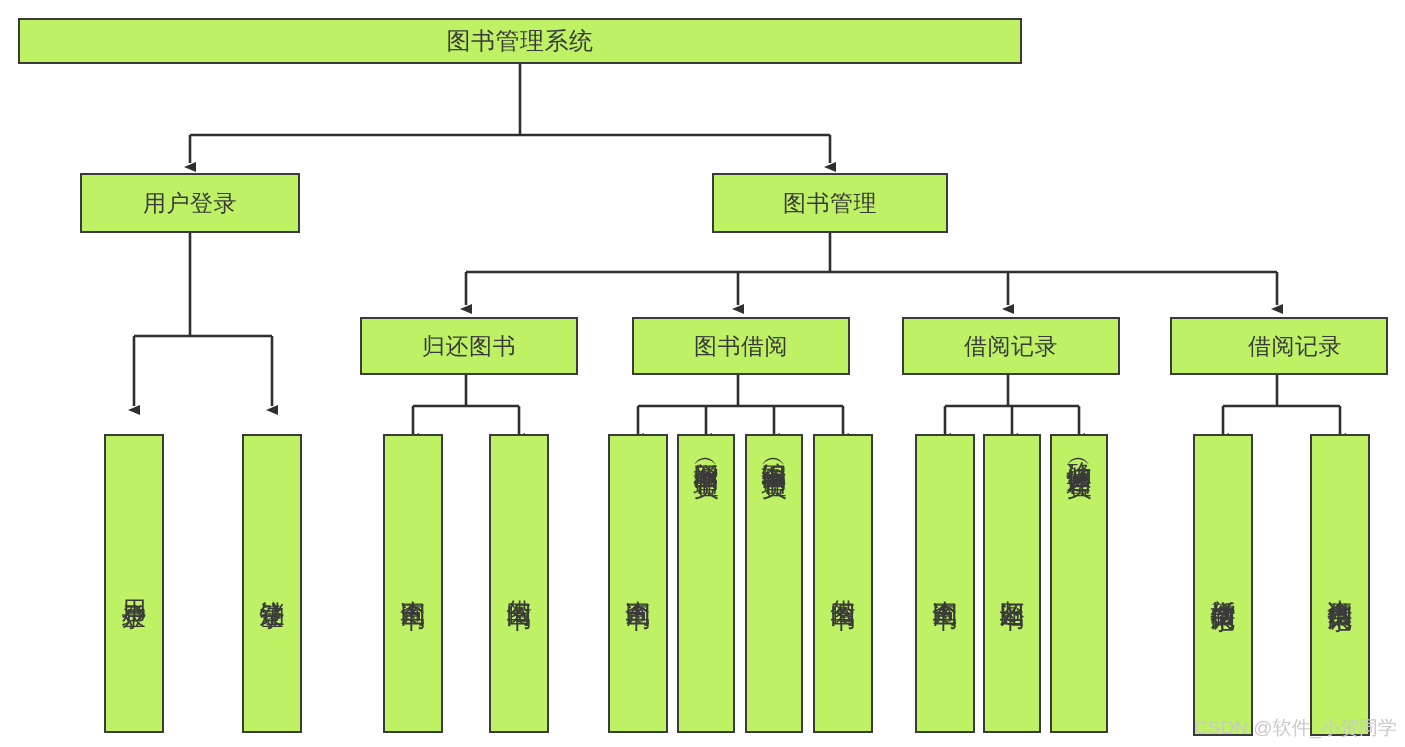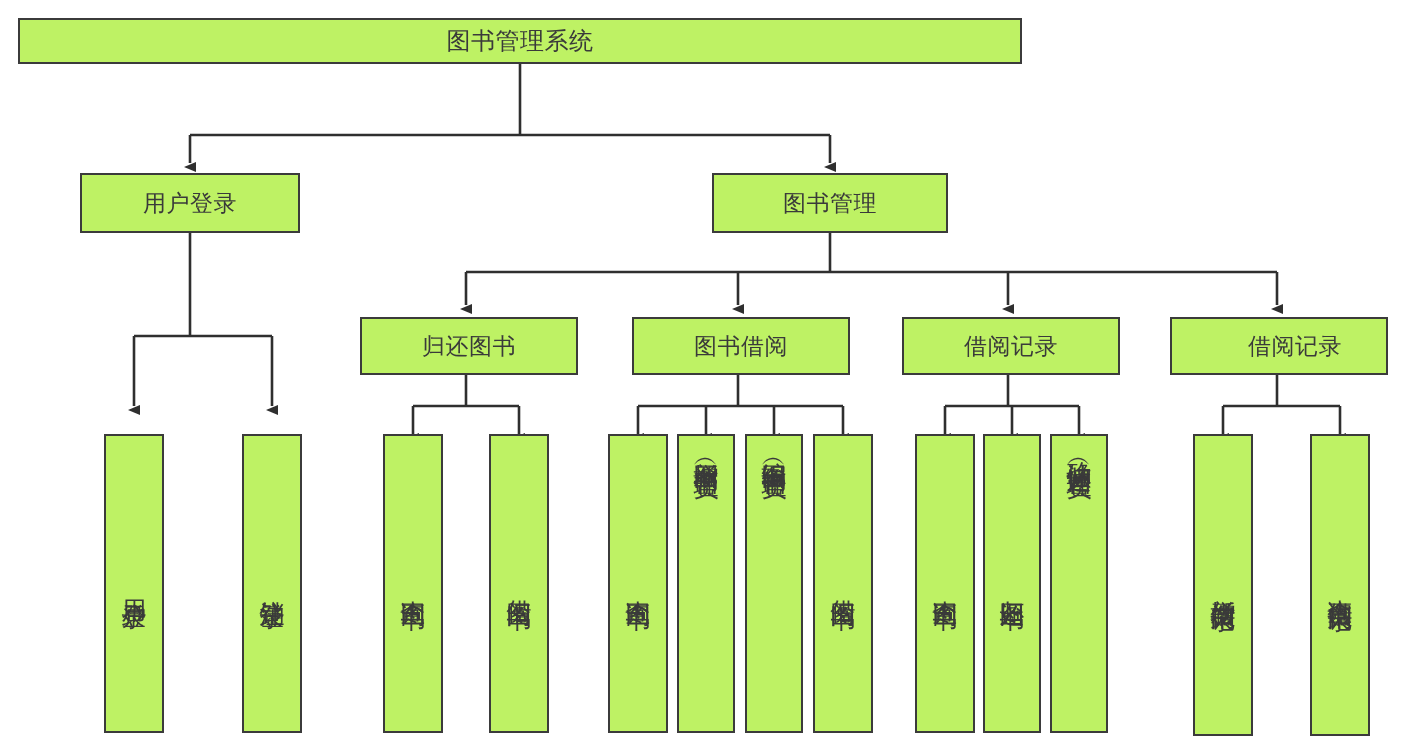--- a/index.html
+++ b/index.html
@@ -204,13 +204,14 @@
     <span class="node-label">确认归还（管理员）</span>
   </div>
 
   <div class="node vert centered" style="left:1193px; top:434px; width:60px; height:302px;">
     <span class="node-label">新增借阅记录</span>
   </div>
   <div class="node vert centered" style="left:1310px; top:434px; width:60px; height:302px;">
     <span class="node-label">查询借阅记录</span>
   </div>
 
+  <div id="watermark">CSDN @软件_小贺同学</div>
 </div>
 
 </body></html>

